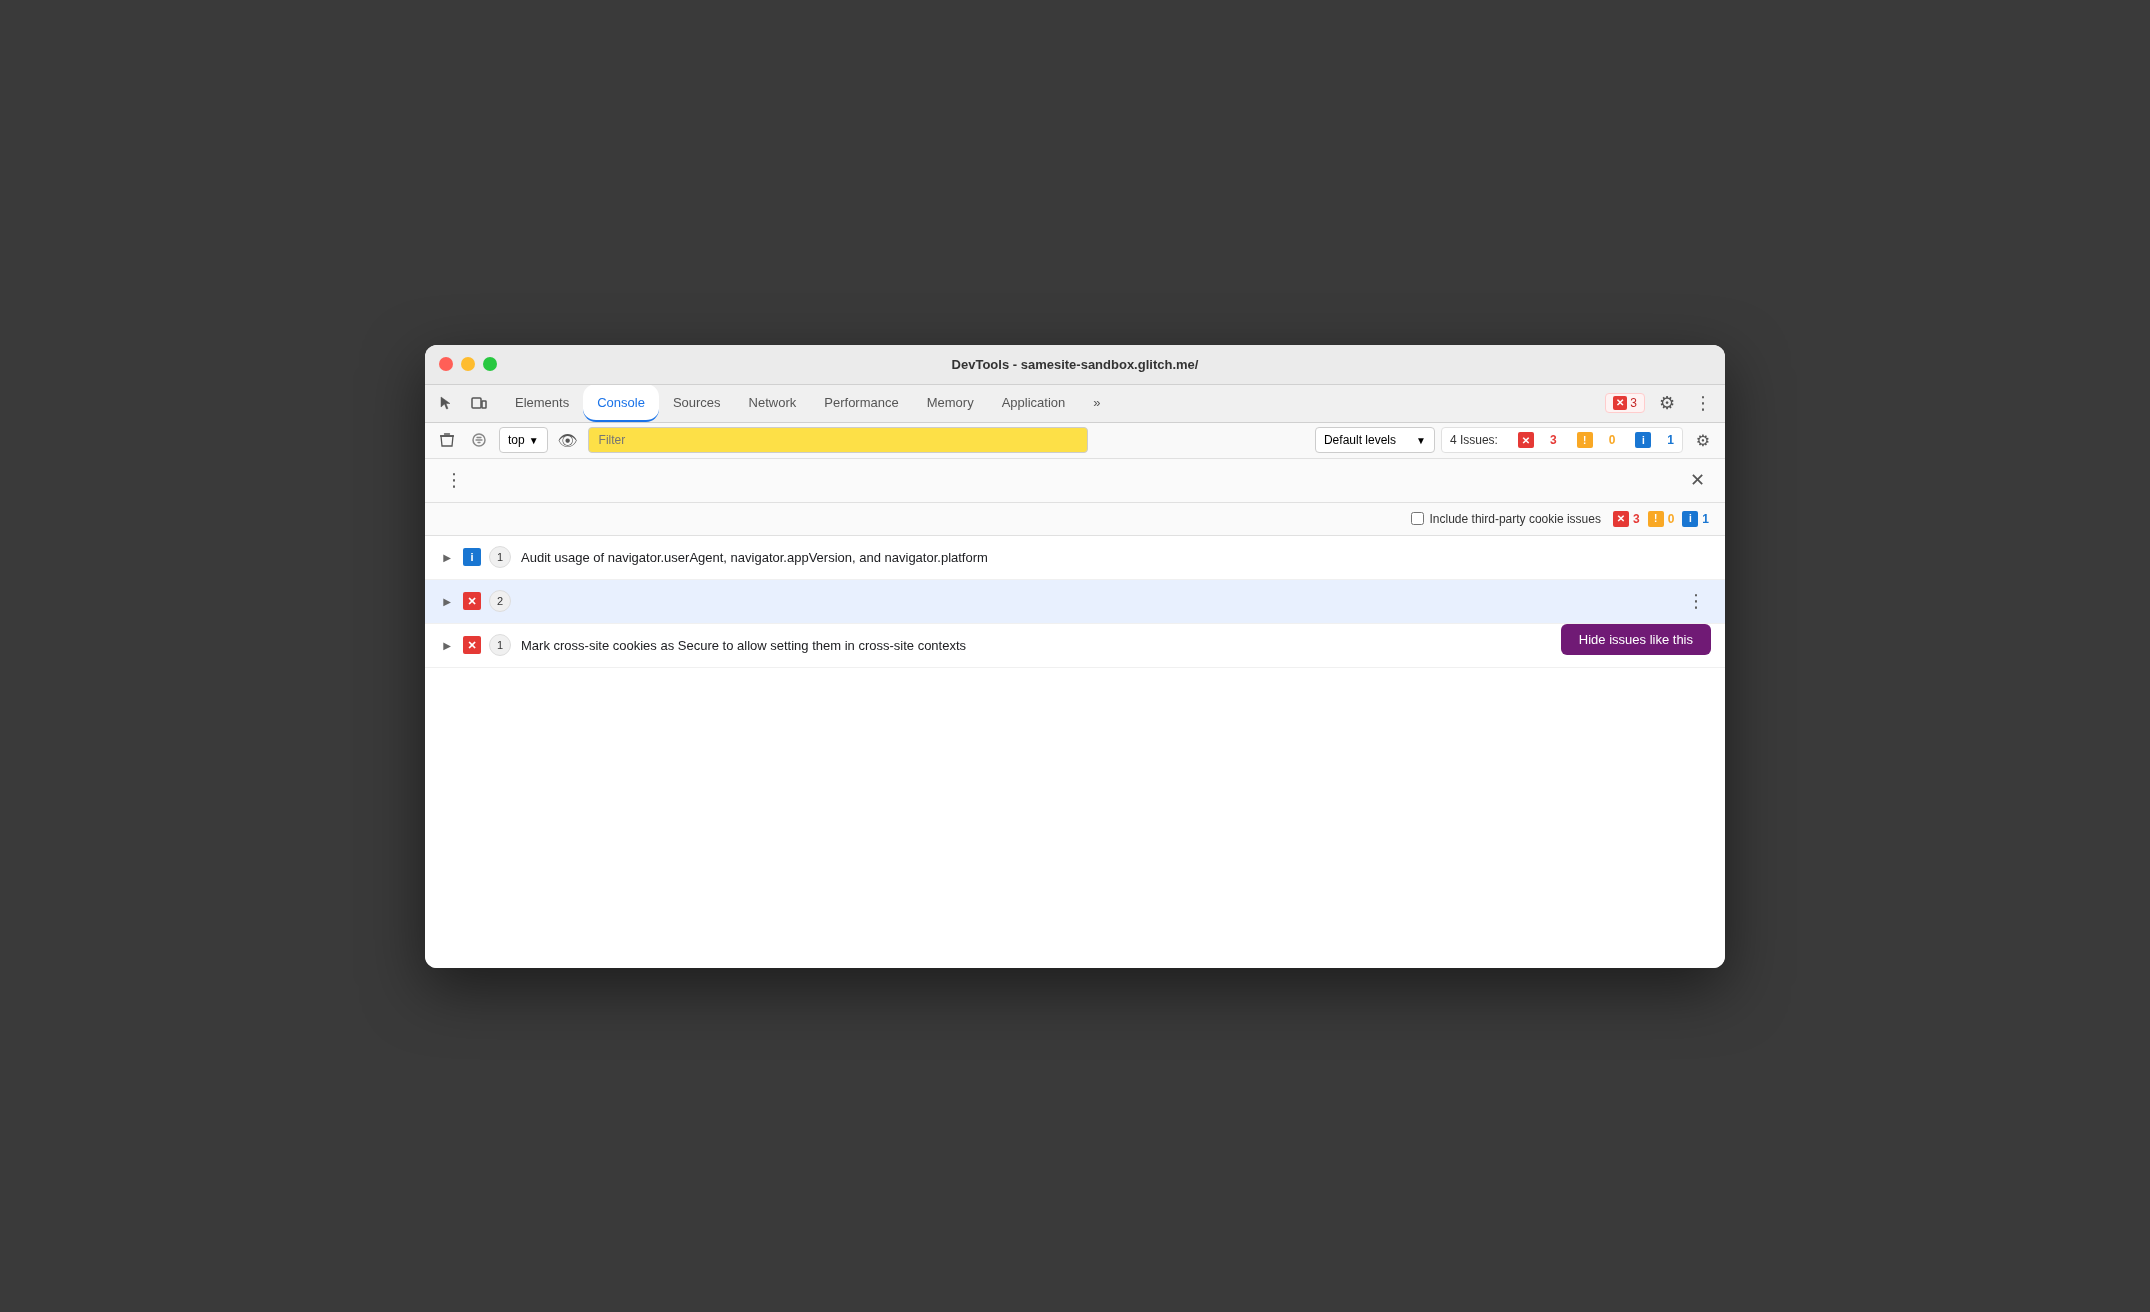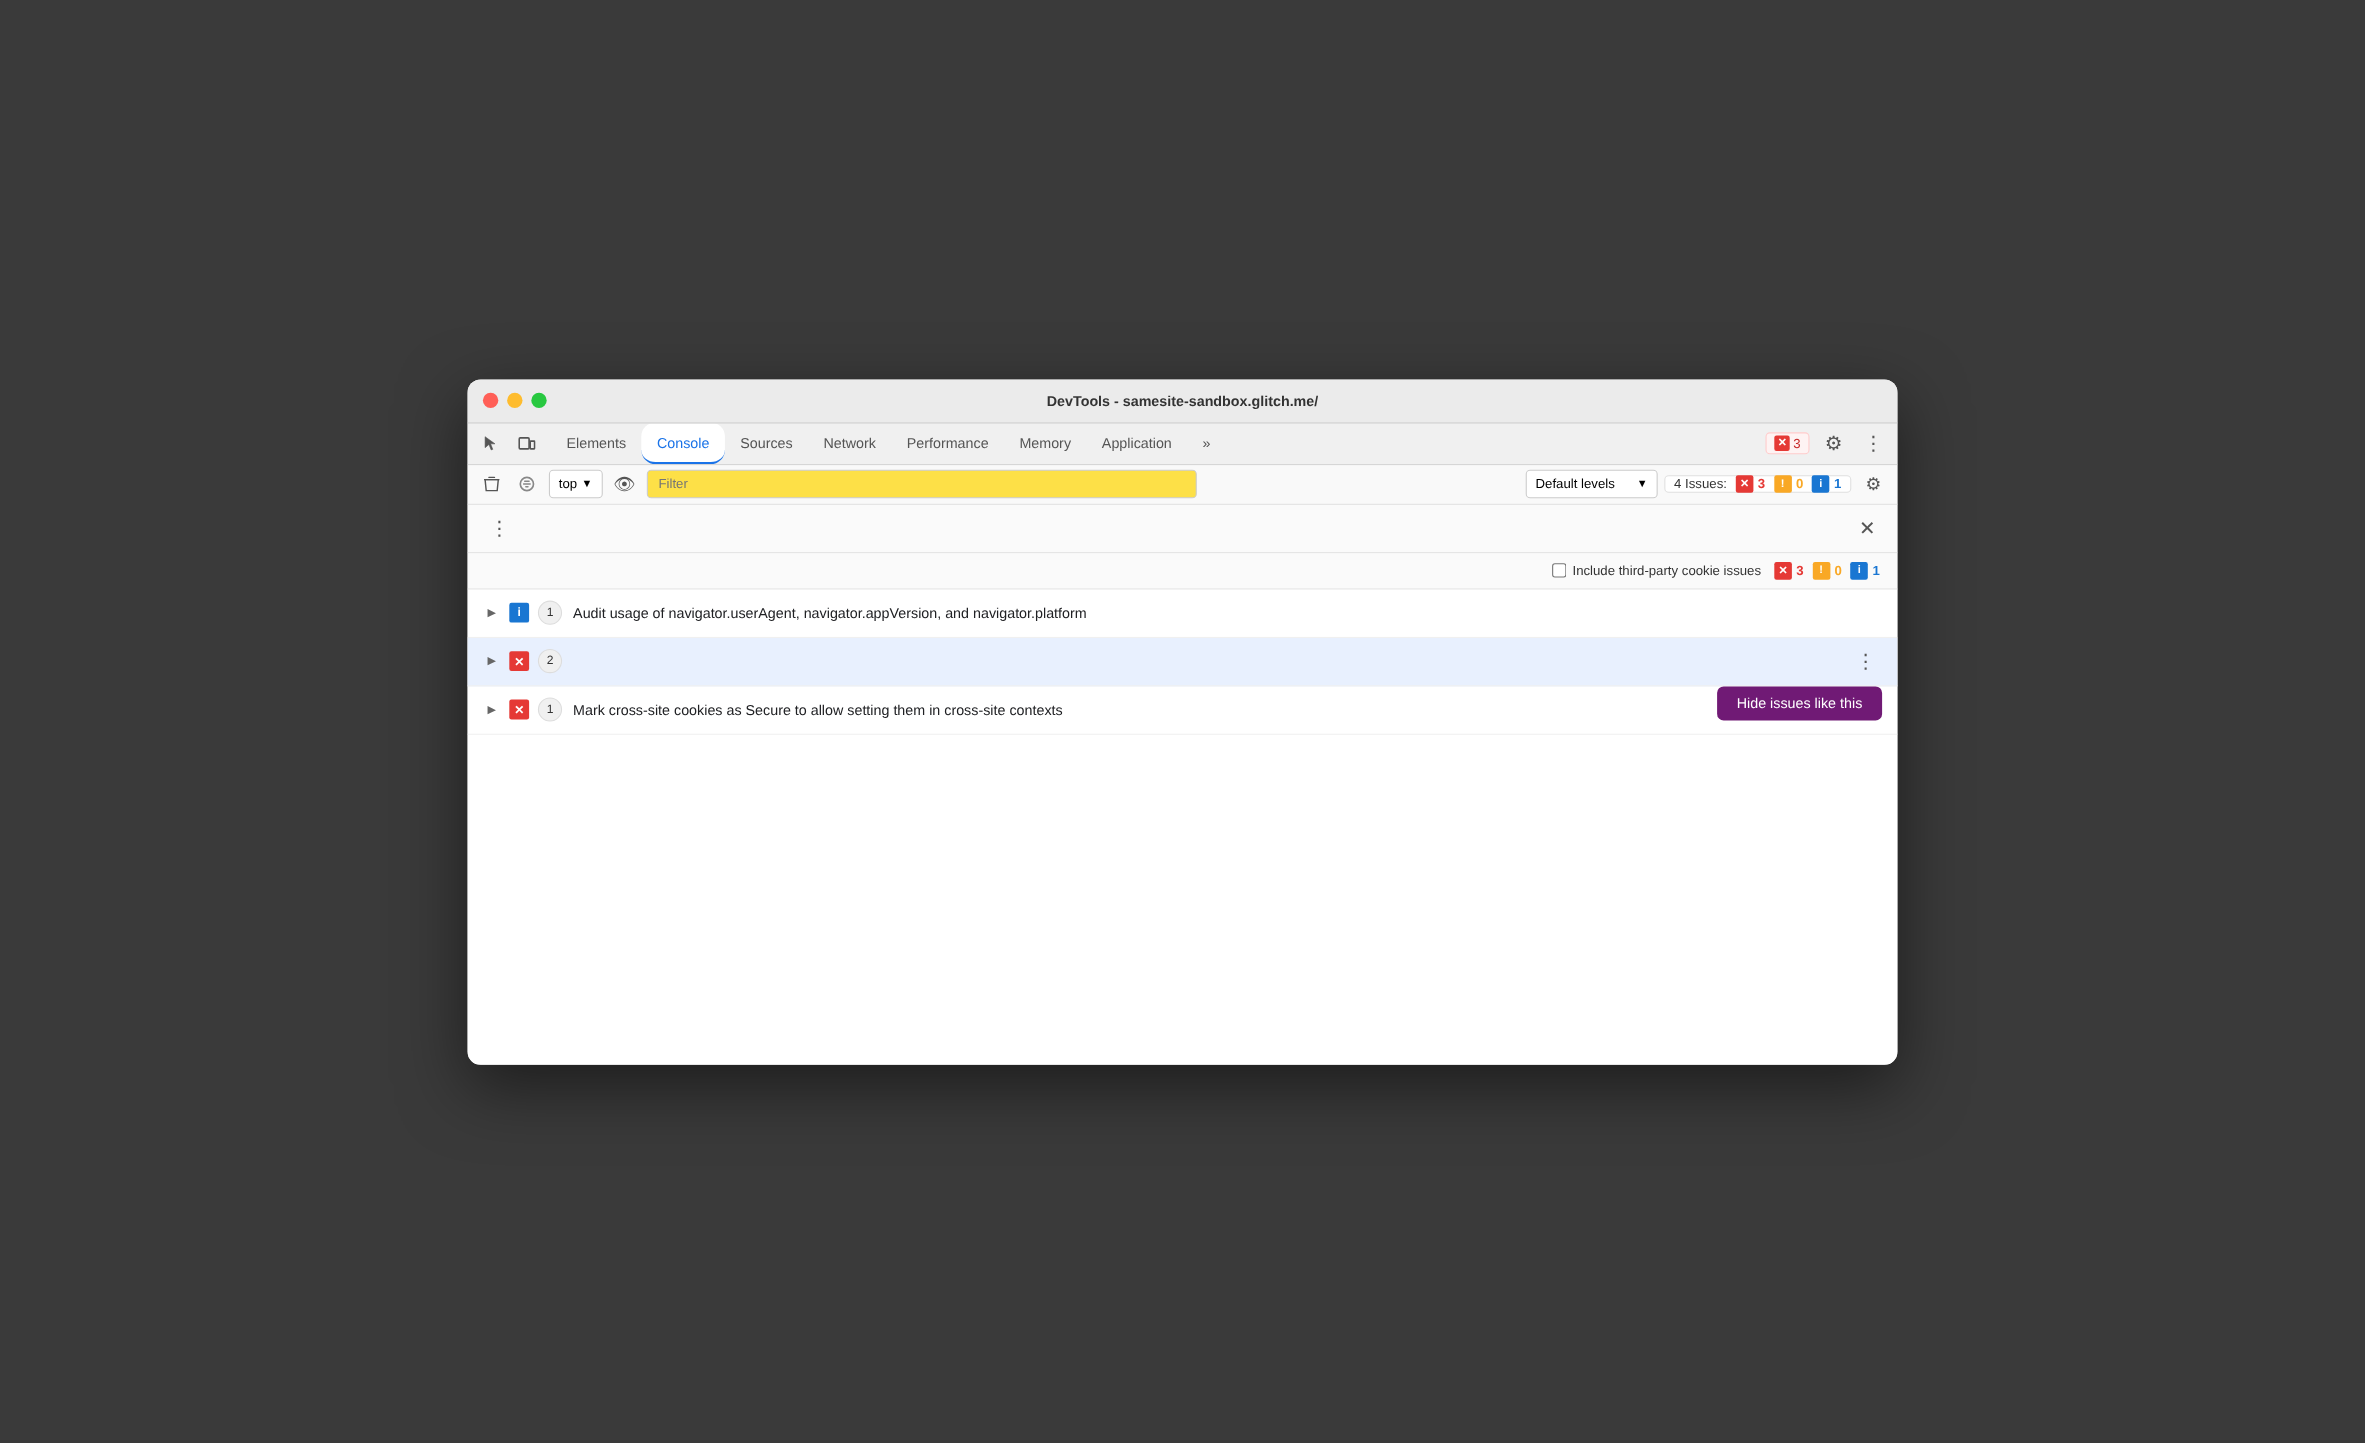--- a/index.html
+++ b/index.html
@@ -175,27 +175,27 @@
       border-radius: 4px;
       padding: 2px 8px;
       font-size: 12px;
       cursor: pointer;
       height: 26px;
       margin-left: auto;
     }
     .issues-badge {
       display: flex;
       align-items: center;
-      gap: 4px;
+      gap: 16px;
       border: 1px solid #e0e0e0;
       border-radius: 4px;
       padding: 2px 8px;
       font-size: 12px;
       background: white;
-      height: 16px;
+      height: 26px;
     }
     .badge-x {
       display: inline-flex;
       align-items: center;
       justify-content: center;
       width: 16px;
       height: 16px;
       background: #e53935;
       border-radius: 2px;
       color: white;

